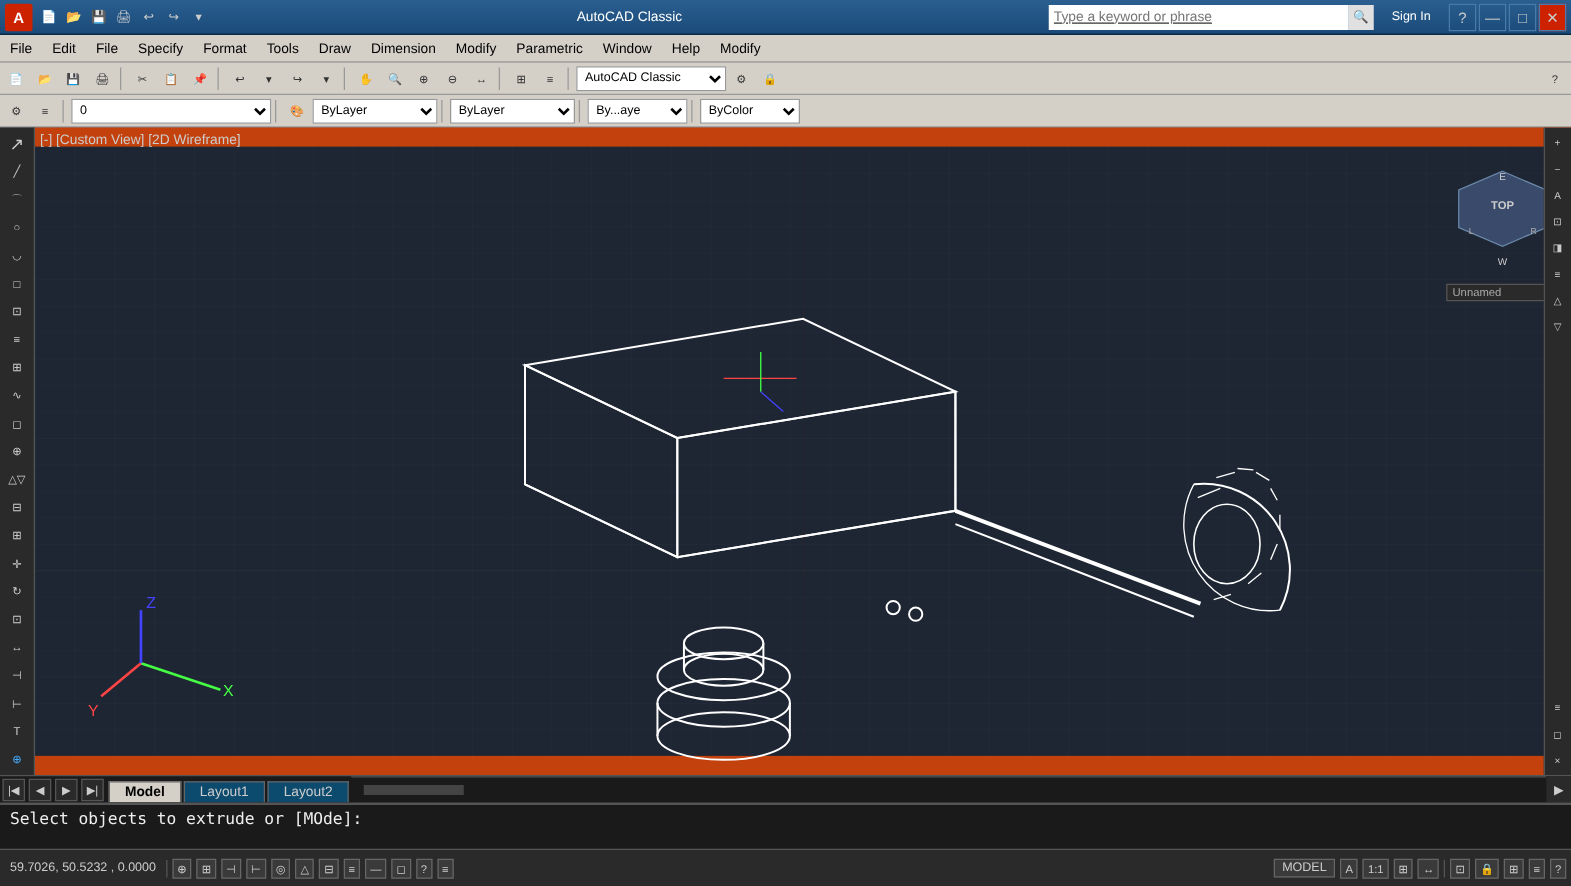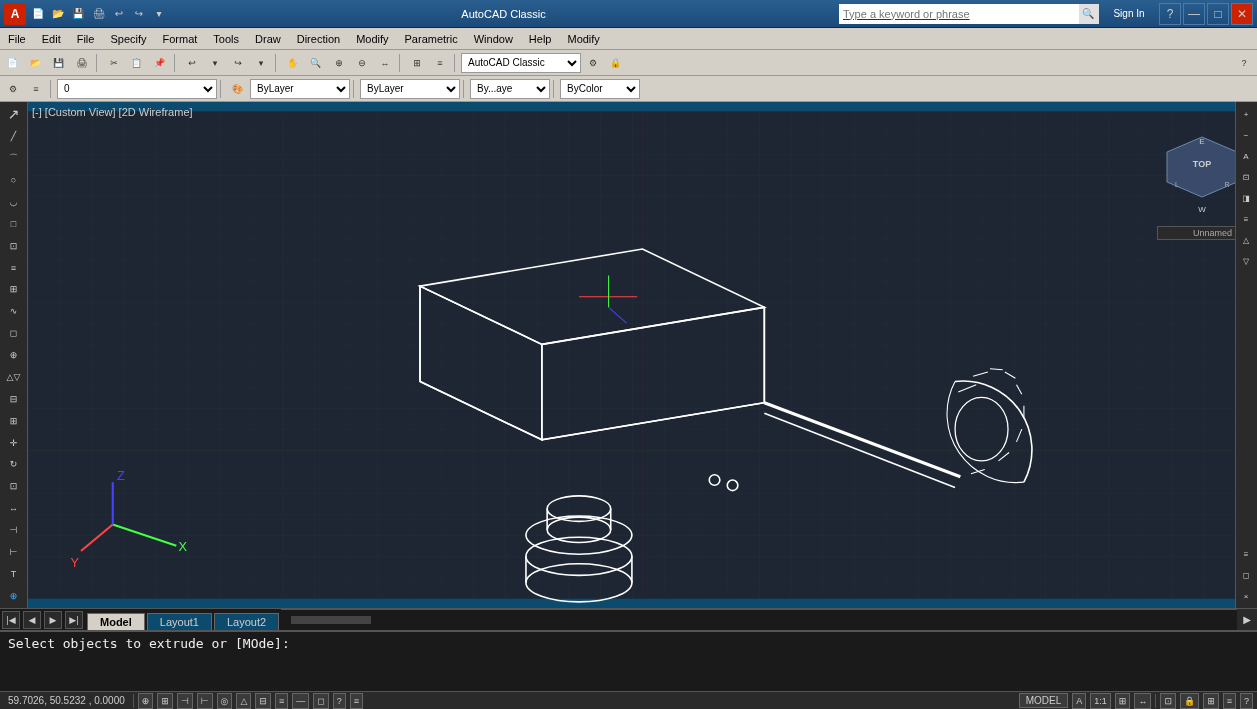--- a/index.html
+++ b/index.html
@@ -130,21 +130,21 @@
       color: #ccc;
       cursor: pointer;
       display: flex; align-items: center; justify-content: center;
       font-size: 9px;
       margin: 0 auto;
     }
 
     
     #viewport {
       flex: 1;
-      background: #0c4a6e;
+      background: #c2410c;
       position: relative;
       overflow: hidden;
     }
     #viewport-label {
       position: absolute;
       top: 4px; left: 4px;
       color: #ccc;
       font-size: 11px;
       z-index: 10;
     }
@@ -186,33 +186,33 @@
       color: #ccc;
       cursor: pointer;
       display: flex; align-items: center; justify-content: center;
       font-size: 9px;
       margin-right: 2px;
       align-self: center;
     }
 
     
     #command-area {
-      height: 61px;
+      height: 37px;
       background: #1a1a1a;
       border-top: 2px solid #555;
       padding: 4px 8px;
       font-family: monospace;
       font-size: 13px;
       color: #eee;
       overflow: hidden;
     }
 
     
     #status-bar {
-      height: 18px;
+      height: 30px;
       background: #2a2a2a;
       display: flex;
       align-items: center;
       padding: 0 4px;
       border-top: 1px solid #555;
       gap: 4px;
       font-size: 10px;
       color: #ccc;
     }
     .status-item {
@@ -278,21 +278,21 @@
   </div>
 
   <div id="menu-bar">
     <span class="menu-item">File</span>
     <span class="menu-item">Edit</span>
     <span class="menu-item">File</span>
     <span class="menu-item">Specify</span>
     <span class="menu-item">Format</span>
     <span class="menu-item">Tools</span>
     <span class="menu-item">Draw</span>
-    <span class="menu-item">Direction</span>
+    <span class="menu-item">Dimension</span>
     <span class="menu-item">Modify</span>
     <span class="menu-item">Parametric</span>
     <span class="menu-item">Window</span>
     <span class="menu-item">Help</span>
     <span class="menu-item">Modify</span>
   </div>
 
   <div class="toolbar" id="toolbar1">
     <button class="tb-btn">📄</button>
     <button class="tb-btn">📂</button>
@@ -461,21 +461,21 @@
           <polygon points="45,5 80,20 80,50 45,65 10,50 10,20" fill="#3a4a6a" stroke="#6a8aaa" stroke-width="1"></polygon>
 
           <text x="45" y="35" text-anchor="middle" fill="#ccc" font-size="9" font-weight="bold">TOP</text>
 
           <text x="70" y="55" text-anchor="middle" fill="#aaa" font-size="7">R</text>
           <text x="20" y="55" text-anchor="middle" fill="#aaa" font-size="7">L</text>
 
           <text x="45" y="80" text-anchor="middle" fill="#ccc" font-size="8">W</text>
           <text x="45" y="12" text-anchor="middle" fill="#ccc" font-size="8">E</text>
         </svg>
-        <div style="text-align:right;font-size:9px;color:#aaa;background:#2a2a2a;border:1px solid #555;padding:1px 4px;margin-top:2px;">Unnamed</div>
+        <div style="text-align:left;font-size:9px;color:#aaa;background:#2a2a2a;border:1px solid #555;padding:1px 4px;margin-top:2px;">Unnamed</div>
       </div>
 
       <div style="position:absolute;right:0;top:0;bottom:0;width:22px;background:#2a2a2a;border-left:1px solid #555;display:flex;flex-direction:column;padding:2px 0;gap:1px;">
         <button class="right-btn">+</button>
         <button class="right-btn">−</button>
         <button class="right-btn">A</button>
         <button class="right-btn">⊡</button>
         <button class="right-btn">◨</button>
         <button class="right-btn">≡</button>
         <button class="right-btn">△</button>

